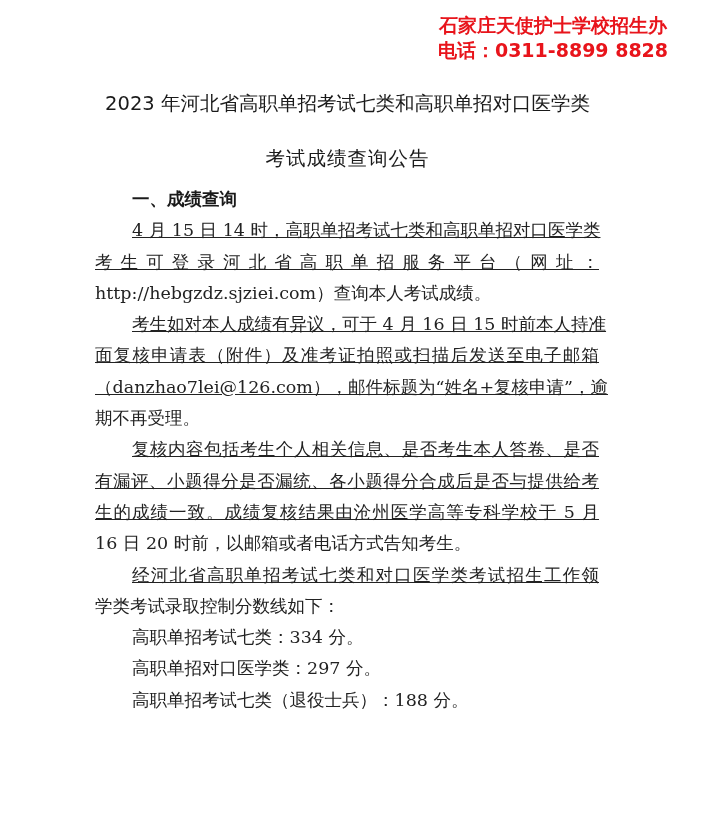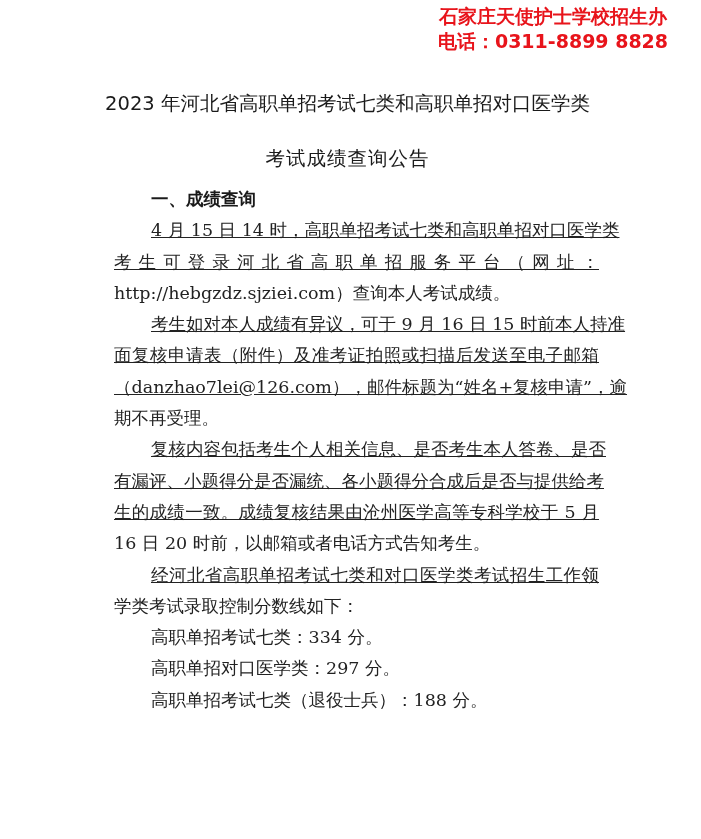--- a/index.html
+++ b/index.html
@@ -1,29 +1,29 @@
 <!DOCTYPE html>
 <html><head>
 <meta charset="utf-8">
 <style>
   html, body { margin:0; padding:0; background:#ffffff; }
   body { width:701px; height:839px; position:relative; overflow:hidden;
          font-family:"DejaVu Serif","Liberation Serif",serif; color:#222; }
-  .banner { position:absolute; top:4px; left:418px; width:270px; text-align:center;
+  .banner { position:absolute; top:13px; left:418px; width:270px; text-align:center;
             color:#e8141b; font-family:"DejaVu Sans","Liberation Sans",sans-serif;
             font-weight:bold; line-height:25px; }
   .banner .l1 { font-size:19px; letter-spacing:0px; }
   .banner .l2 { font-size:19px; }
   .banner .l3 { font-size:19px; }
   .title { position:absolute; left:0; width:701px; text-align:center;
            font-family:"DejaVu Sans","Liberation Sans",sans-serif; color:#1a1a1a; }
   .title.t1 { top:90px; font-size:19.5px; left:-3px; }
   .title.t2 { top:145px; font-size:19.5px; letter-spacing:1px; left:-3px; }
   .doc { position:absolute; top:184px; left:95px; width:504px; }
-  .line { height:31.3px; line-height:31.3px; font-size:17.5px; white-space:nowrap; overflow:visible;margin-left:19px; }
+  .line { height:31.3px; line-height:31.3px; font-size:17.5px; white-space:nowrap; overflow:visible; }
   .h { font-family:"DejaVu Sans","Liberation Sans",sans-serif; font-weight:bold; font-size:17.5px; padding-left:37px; color:#1a1a1a; }
   .ind { padding-left:37px; }
   .just { text-align-last:justify; text-align:justify; display:block;text-decoration:underline; }
 </style>
 </head>
 <body>
 
 <div class="banner">
   <div class="l1">石家庄天使护士学校招生办</div>
   <div class="l2">电话：0311-8899 8828</div>
@@ -32,21 +32,21 @@
 <div class="title t1">2023 年河北省高职单招考试七类和高职单招对口医学类</div>
 <div class="title t2">考试成绩查询公告</div>
 
 <div class="doc">
 
   <div class="line h">一、成绩查询</div>
   <div class="line ind just">4 月 15 日 14 时，高职单招考试七类和高职单招对口医学类</div>
   <div class="line just">考生可登录河北省高职单招服务平台（网址：</div>
   <div class="line">http://hebgzdz.sjziei.com）查询本人考试成绩。</div>
 
-  <div class="line ind just">考生如对本人成绩有异议，可于 9 月 16 日 15 时前本人持准</div>
+  <div class="line ind just">考生如对本人成绩有异议，可于 4 月 16 日 15 时前本人持准</div>
   <div class="line just">面复核申请表（附件）及准考证拍照或扫描后发送至电子邮箱</div>
   <div class="line just">（danzhao7lei@126.com），邮件标题为“姓名+复核申请”，逾</div>
   <div class="line">期不再受理。</div>
   <div class="line ind just">复核内容包括考生个人相关信息、是否考生本人答卷、是否</div>
   <div class="line just">有漏评、小题得分是否漏统、各小题得分合成后是否与提供给考</div>
   <div class="line just">生的成绩一致。成绩复核结果由沧州医学高等专科学校于 5 月</div>
   <div class="line">16 日 20 时前，以邮箱或者电话方式告知考生。</div>
 
   <div class="line ind just">经河北省高职单招考试七类和对口医学类考试招生工作领</div>
   <div class="line">学类考试录取控制分数线如下：</div>

